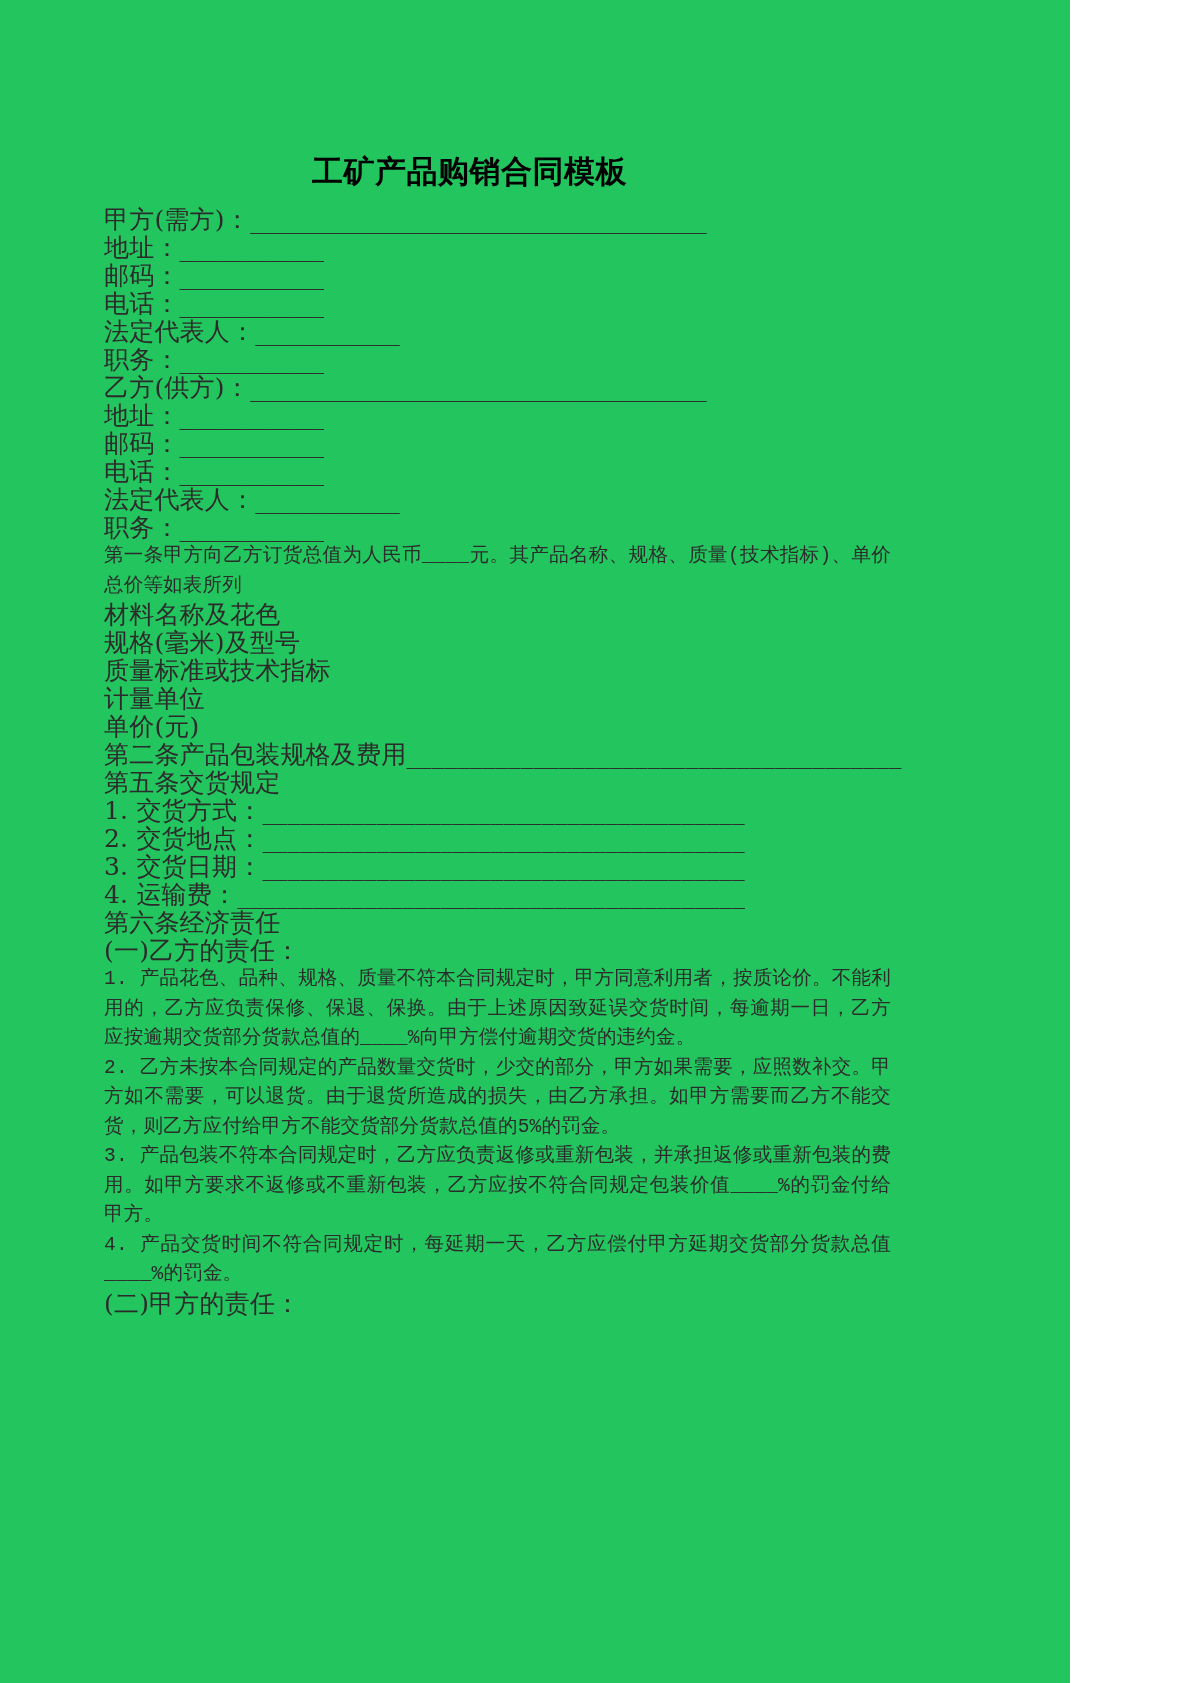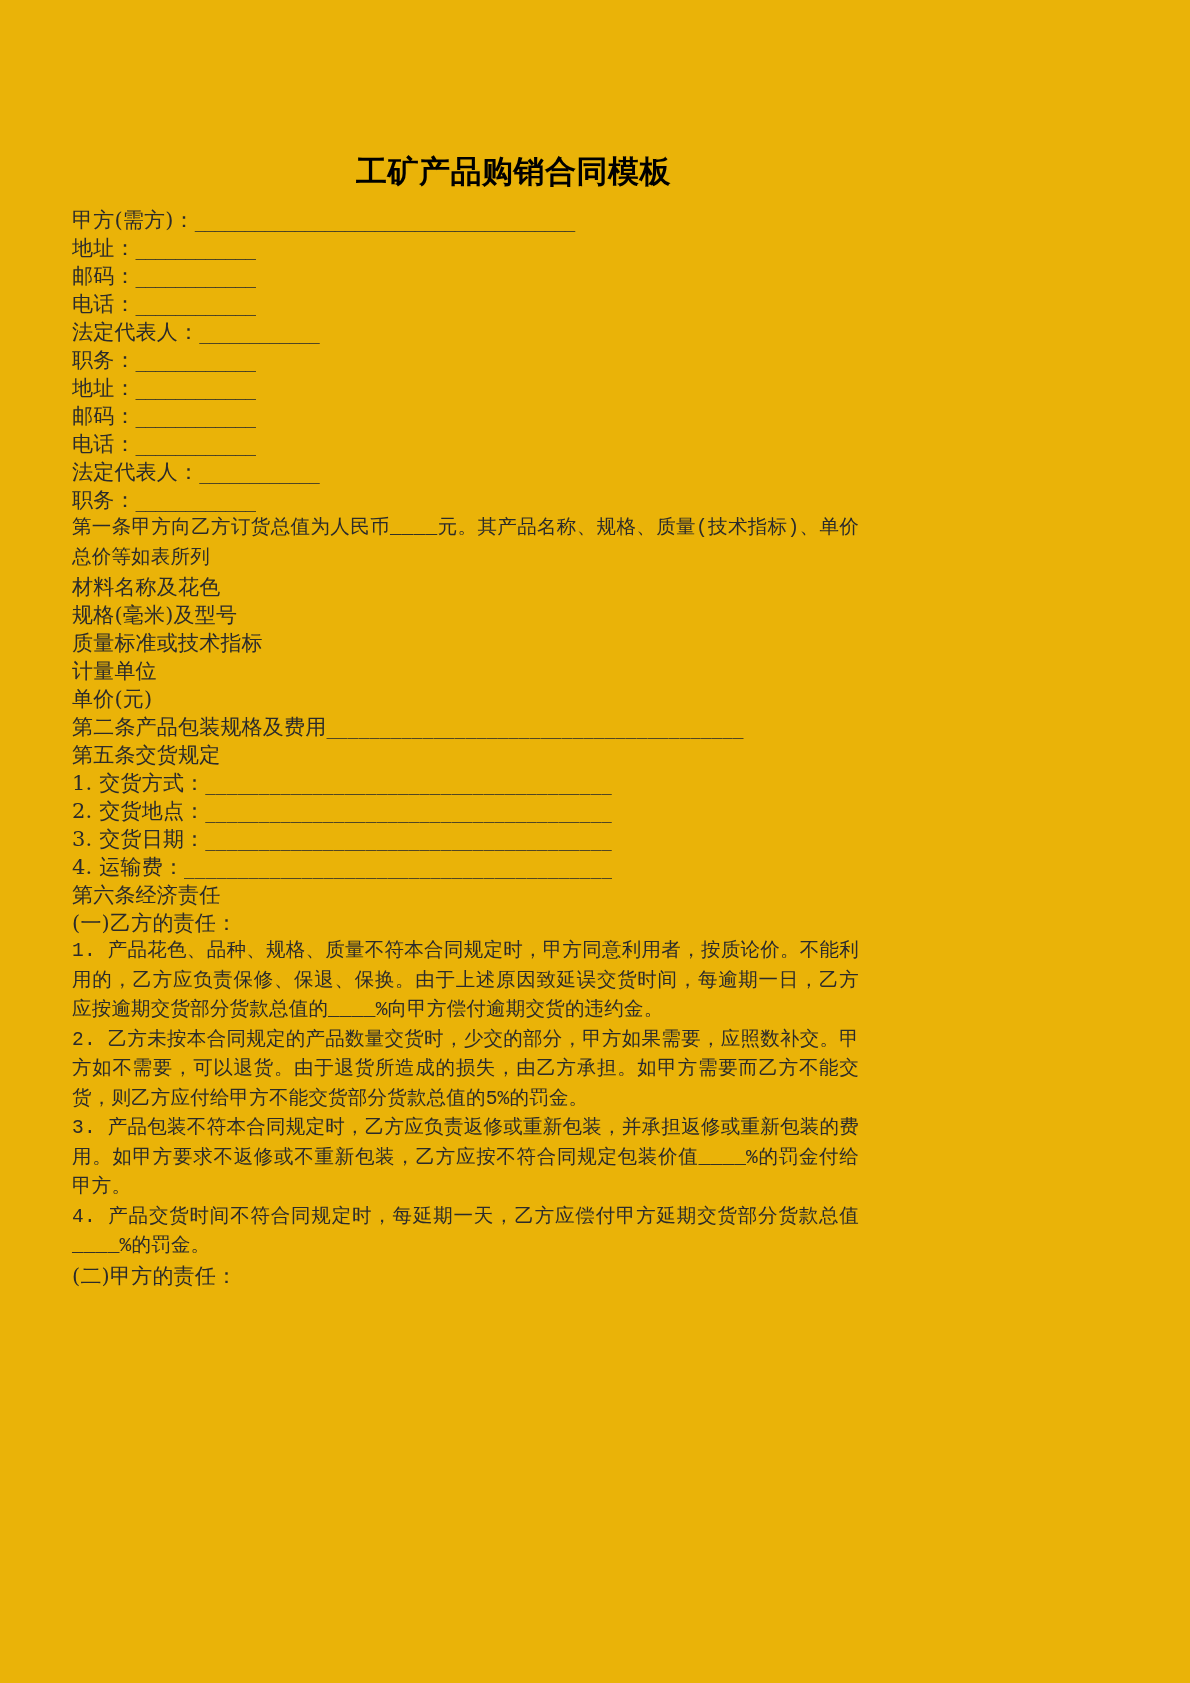--- a/index.html
+++ b/index.html
@@ -10,43 +10,43 @@
   body {
     width: 1190px;
     height: 1683px;
     font-family: "DejaVu Serif", "Liberation Serif", serif;
     color: #262626;
     overflow: hidden;
     position: relative;
   }
   .page {
     position: relative;
-    width: 1190px;
+    width: 1070px;
     height: 1683px;
-    background: #eab308;
+    background: #22c55e;
     box-sizing: border-box;
-    padding: 150px 235px 0 72px;
+    padding: 150px 235px 0 104px;
   }
   .doc-title {
     font-family: "DejaVu Sans", "Liberation Sans", sans-serif;
     font-weight: bold;
     font-size: 31px;
     line-height: 42px;
     text-align: center;
     color: #000;
     margin: 0 0 14px 0;
     letter-spacing: 0.5px;
     padding-right: 0;
   }
   .body-block {
     margin-right: 0;
   }
   
   .line {
-    font-size: 21px;
+    font-size: 25px;
     line-height: 28px;
     color: #2b2b2b;
     white-space: pre;
     margin: 0;
     letter-spacing: 0.2px;
   }
   
   .para {
     font-size: 19.5px;
     line-height: 29.5px;
@@ -71,20 +71,21 @@
 
   <div class="body-block">
 
     <div>
       <div class="line"><span>甲方(需方)：</span><span class="blank">______________________________________</span></div>
       <div class="line"><span>地址：</span><span class="blank">____________</span></div>
       <div class="line"><span>邮码：</span><span class="blank">____________</span></div>
       <div class="line"><span>电话：</span><span class="blank">____________</span></div>
       <div class="line"><span>法定代表人：</span><span class="blank">____________</span></div>
       <div class="line"><span>职务：</span><span class="blank">____________</span></div>
+      <div class="line"><span>乙方(供方)：</span><span class="blank">______________________________________</span></div>
       <div class="line"><span>地址：</span><span class="blank">____________</span></div>
       <div class="line"><span>邮码：</span><span class="blank">____________</span></div>
       <div class="line"><span>电话：</span><span class="blank">____________</span></div>
       <div class="line"><span>法定代表人：</span><span class="blank">____________</span></div>
       <div class="line"><span>职务：</span><span class="blank">____________</span></div>
     </div>
 
     <p class="para">第一条甲方向乙方订货总值为人民币____元。其产品名称、规格、质量(技术指标)、单价总价等如表所列</p>
 
     <div>

